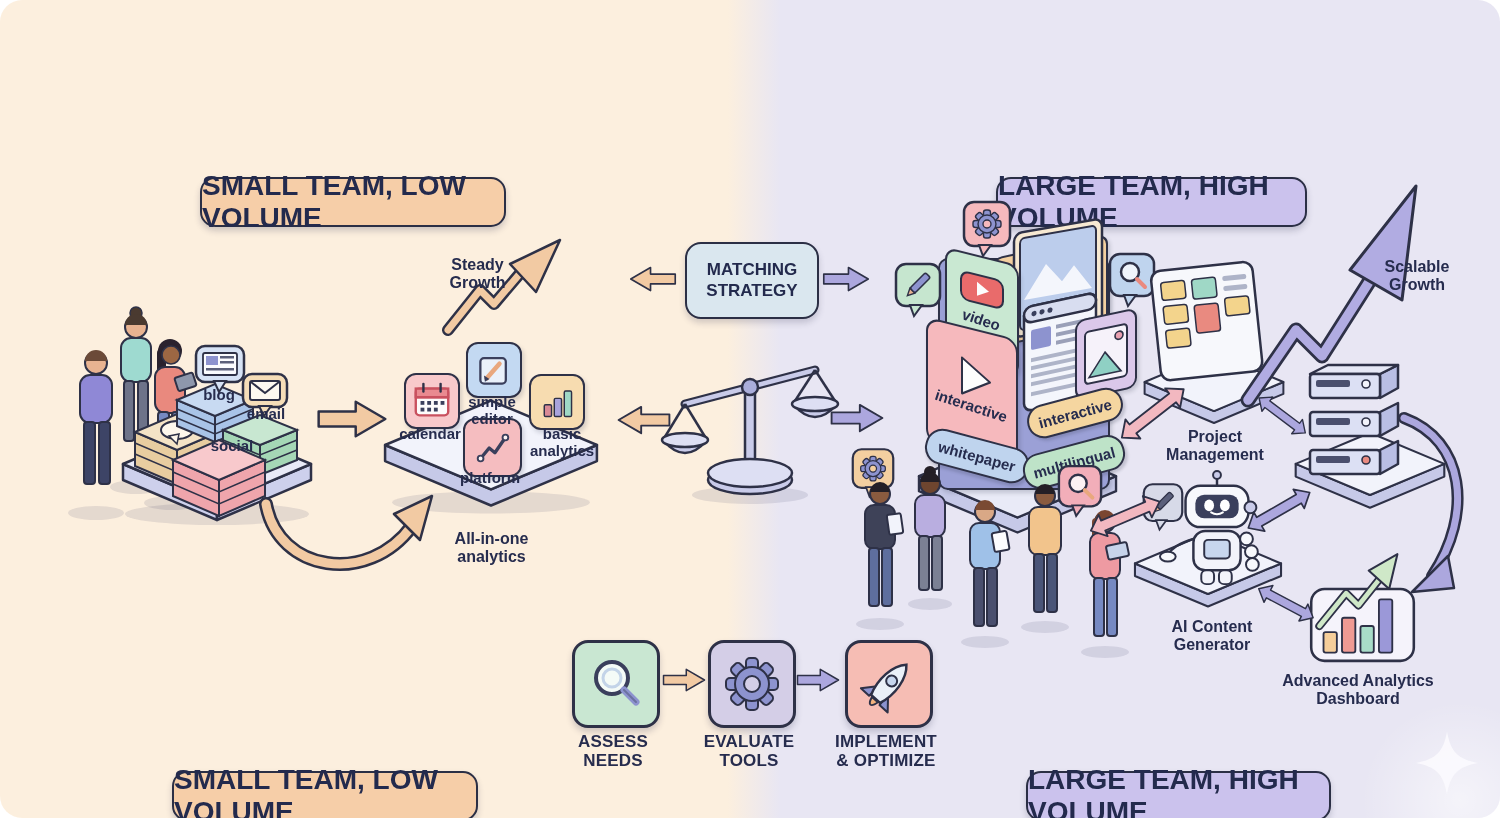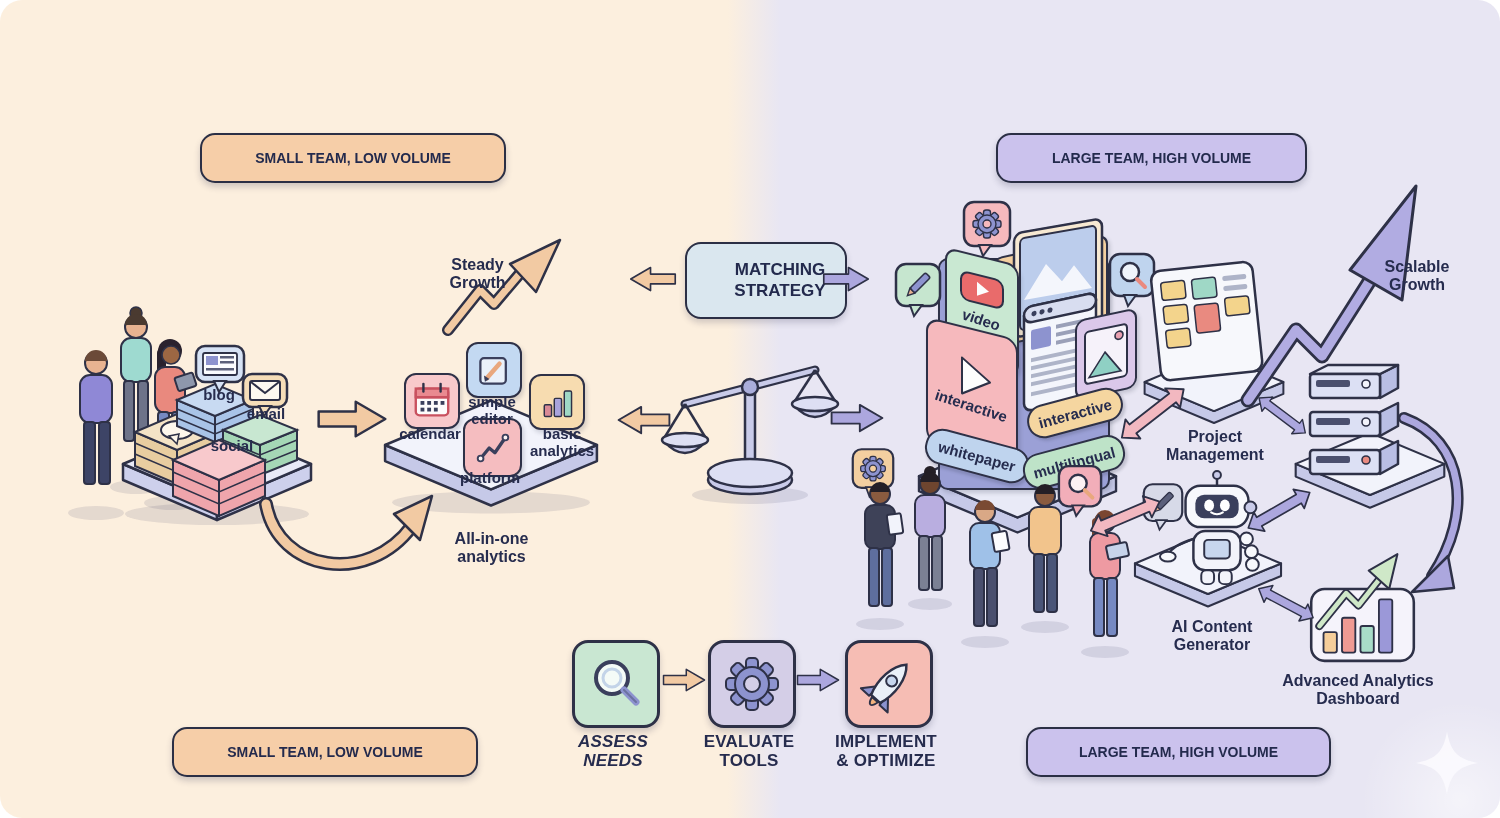--- a/index.html
+++ b/index.html
@@ -2,28 +2,28 @@
 <html><head>
 <meta charset="utf-8">
 <style>
   html,body{margin:0;padding:0;background:#fff;font-family:"Liberation Sans",sans-serif;}
   #canvas{position:relative;width:1500px;height:818px;overflow:hidden;border-radius:22px;
     background:linear-gradient(90deg,#FCEFDE 0%,#FCEFDE 48.5%,#E8E6F3 52%,#E8E6F3 100%);}
   .abs{position:absolute;}
   .title{position:absolute;left:0;top:40px;width:1500px;text-align:center;font-size:38px;font-weight:800;
     color:#222948;letter-spacing:-.5px;}
   .badge{position:absolute;height:46px;display:flex;align-items:center;justify-content:center;
-    border:2.5px solid #2B2F45;border-radius:15px;font-size:14px;font-weight:800;color:#232A4D;
-    box-shadow:0 4px 6px rgba(50,50,80,.22);}
+    border:2.5px solid #2B2F45;border-radius:15px;font-size:28px;font-weight:800;color:#232A4D;
+    box-shadow:0 4px 6px rgba(50,50,80,.22);margin-top:44px;}
   .badge.peach{background:#F6CEA8;}
   .badge.lav{background:#CBC2ED;}
   .stratbox{position:absolute;left:685px;top:242px;width:130px;height:73px;background:#DAE7EF;
     border:2.5px solid #2B2F45;border-radius:16px;display:flex;align-items:center;justify-content:center;
     font-size:17px;font-weight:800;color:#232A4D;text-align:center;white-space:pre-line;line-height:1.2;
-    box-shadow:0 4px 6px rgba(50,50,80,.2);padding-left:28px;}
+    box-shadow:0 4px 6px rgba(50,50,80,.2);}
   .lbl{position:absolute;font-weight:700;color:#262C4E;text-align:center;white-space:pre-line;
     line-height:1.13;font-size:15px;}
   .lbl.big{font-size:16px;font-weight:800;}
   .lbl.proc{font-size:17px;font-weight:800;letter-spacing:.2px;}
   .tile{position:absolute;border:2.5px solid #2E3147;border-radius:12px;display:flex;align-items:center;
     justify-content:center;box-shadow:2px 3px 4px rgba(46,49,71,.18);}
   .pill{position:absolute;display:flex;align-items:center;justify-content:center;border:2.5px solid #2E3147;
     border-radius:17px;font-weight:700;font-size:15px;color:#262C4E;box-shadow:2px 3px 3px rgba(46,49,71,.2);}
   .pbox{position:absolute;width:82px;height:82px;border:3px solid #2E3147;border-radius:16px;display:flex;
     align-items:center;justify-content:center;box-shadow:0 4px 6px rgba(50,50,80,.22);}
@@ -593,21 +593,21 @@
     <svg width="64" height="64" viewBox="0 0 64 64">
       <g transform="translate(32,32) rotate(42)">
         <path d="M-6,8 L-18,22 L-7,22 Z" fill="#8D93CF" stroke="#2E3147" stroke-width="2" stroke-linejoin="round"></path>
         <path d="M6,8 L18,22 L7,22 Z" fill="#8D93CF" stroke="#2E3147" stroke-width="2" stroke-linejoin="round"></path>
         <path d="M0,-26 C10,-16 12,4 6,20 L-6,20 C-12,4 -10,-16 0,-26 Z" fill="#EAF0F8" stroke="#2E3147" stroke-width="2.5"></path>
         <circle cx="0" cy="-4" r="5.5" fill="#C7D6EE" stroke="#2E3147" stroke-width="2"></circle>
         <path d="M-4,21 C-2,30 2,30 4,21 Z" fill="#F2B27E" stroke="#2E3147" stroke-width="2"></path>
       </g>
     </svg>
   </div>
-  <div class="lbl proc" style="left:555px;top:732px;width:116px;font-style:italic;">ASSESS
+  <div class="lbl proc" style="left:555px;top:732px;width:116px;">ASSESS
 NEEDS</div>
   <div class="lbl proc" style="left:690px;top:732px;width:118px;">EVALUATE
 TOOLS</div>
   <div class="lbl proc" style="left:820px;top:732px;width:132px;">IMPLEMENT
 &amp; OPTIMIZE</div>
 
   <div class="cornerlight"></div>
   <div class="abs" style="left:1408px;top:724px;">
     <svg width="78" height="78" viewBox="0 0 80 80">
       <path d="M40 8 C44 29 51 36 72 40 C51 44 44 51 40 72 C36 51 29 44 8 40 C29 36 36 29 40 8 Z" fill="#FBFAFE" opacity="0.9"></path>

